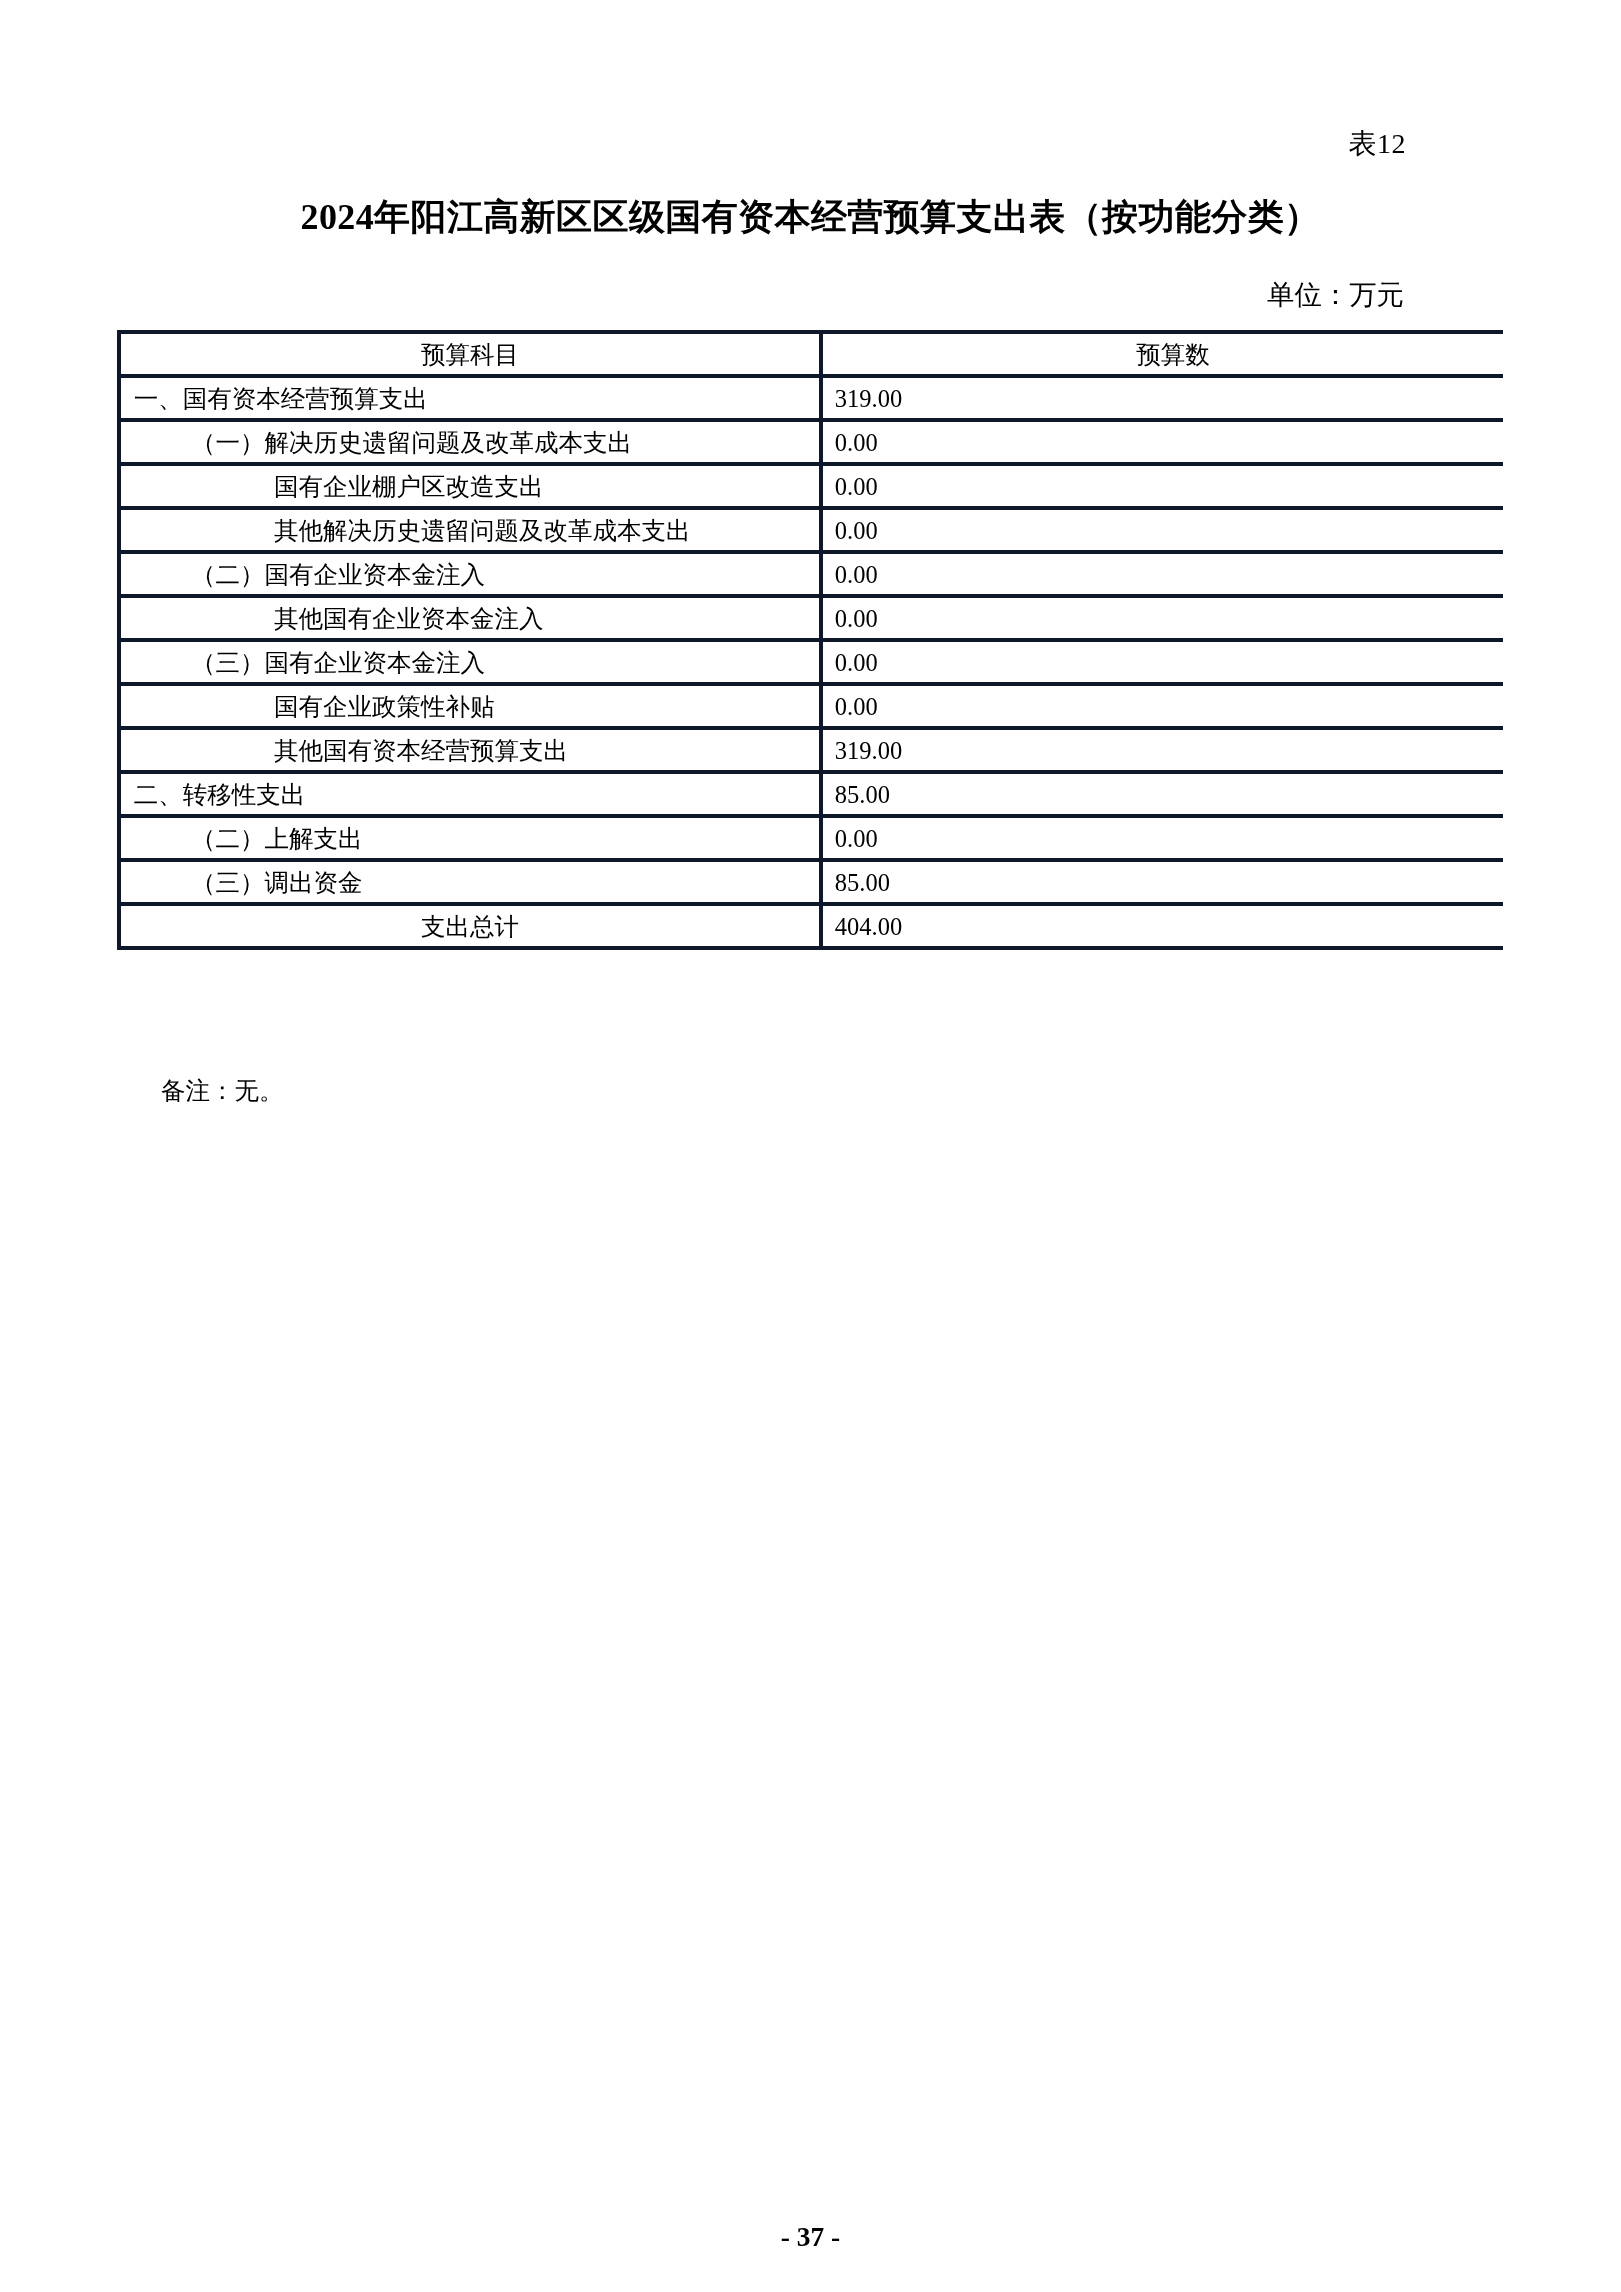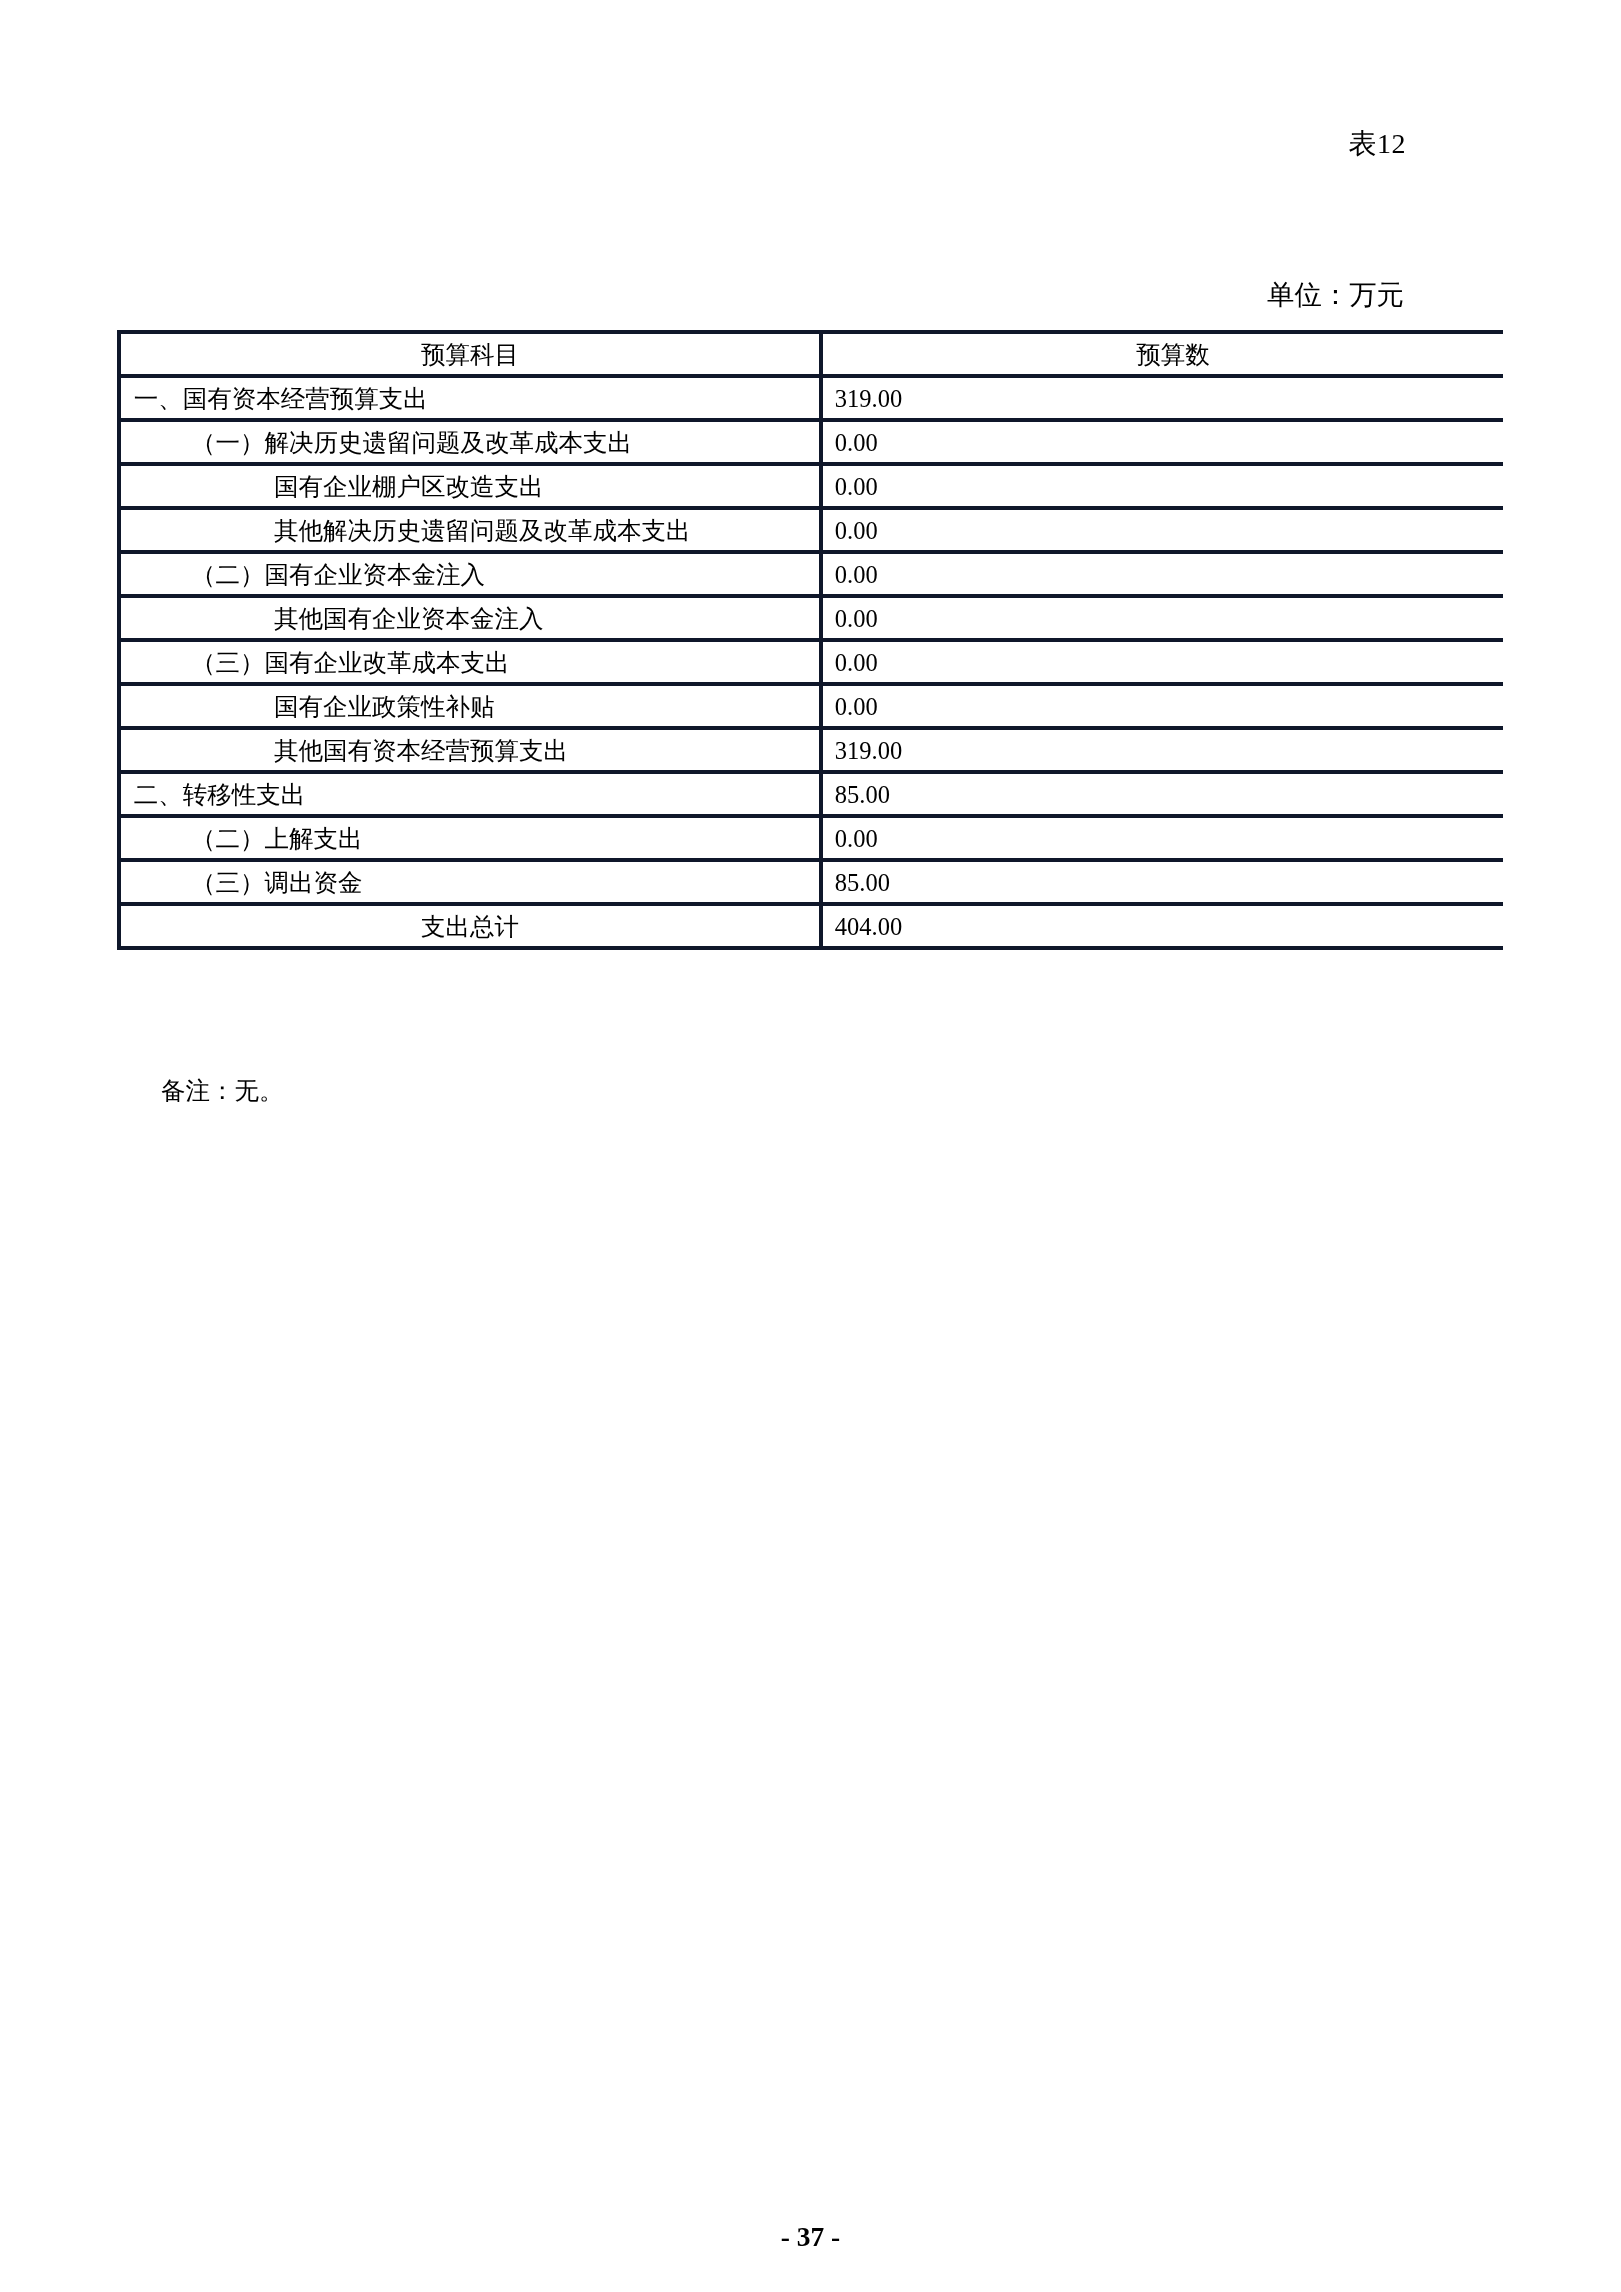--- a/index.html
+++ b/index.html
@@ -120,20 +120,21 @@
     white-space: nowrap;
   }
 </style>
 </head>
 <body>
 
 <div class="page">
 
   <div class="table-marker">表12</div>
 
+  <div class="doc-title">2024年阳江高新区区级国有资本经营预算支出表（按功能分类）</div>
 
   <div class="unit-line">单位：万元</div>
 
   <table class="budget-table">
     <colgroup>
       <col class="c-subject">
       <col class="c-amount">
     </colgroup>
     <thead>
       <tr>
@@ -160,21 +161,21 @@
         </tr>
         <tr>
           <td class="subject lvl1">（二）国有企业资本金注入</td>
           <td class="amount">0.00</td>
         </tr>
         <tr>
           <td class="subject lvl2">其他国有企业资本金注入</td>
           <td class="amount">0.00</td>
         </tr>
         <tr>
-          <td class="subject lvl1">（三）国有企业改革成本支出</td>
+          <td class="subject lvl1">（三）国有企业资本金注入</td>
           <td class="amount">0.00</td>
         </tr>
         <tr>
           <td class="subject lvl2">国有企业政策性补贴</td>
           <td class="amount">0.00</td>
         </tr>
         <tr>
           <td class="subject lvl2">其他国有资本经营预算支出</td>
           <td class="amount">319.00</td>
         </tr>

